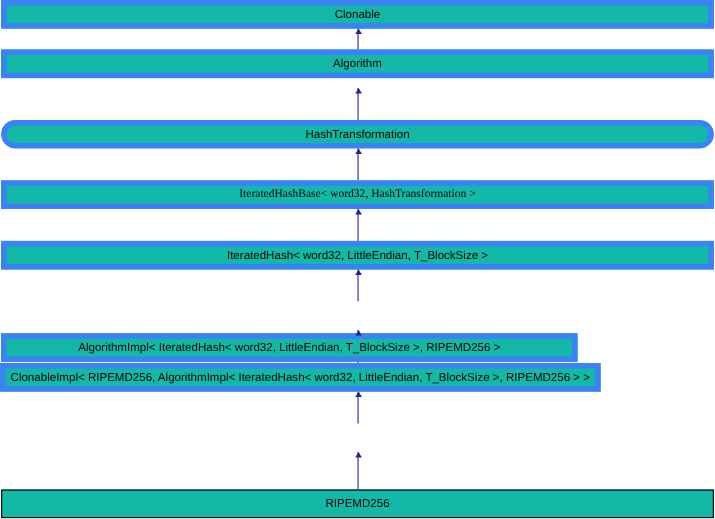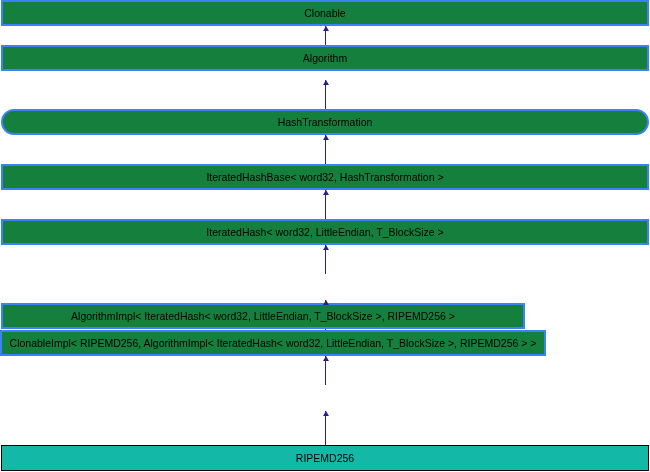--- a/index.html
+++ b/index.html
@@ -19,22 +19,22 @@
     width: 650px;
     height: 472px;
     background: #ffffff;
   }
 
   
   .node {
     position: absolute;
     box-sizing: border-box;
     height: 26px;
-    background: #15803d;
-    border: 2px solid #3b82f6;
+    background: #14b8a6;
+    border: 5px solid #3b82f6;
     display: flex;
     align-items: center;
     justify-content: center;
     z-index: 2;
   }
   .node.current {
     background: #14b8a6;
     border: 1px solid #000000;
   }
   .node-label {
@@ -85,21 +85,21 @@
     <div class="arrowhead" style="left: 322.5px; top: 411px;"></div>
     <div class="node" style="left: 1px; top: 0px; width: 648px;">
       <span class="node-label">Clonable</span>
     </div>
     <div class="node" style="left: 1px; top: 45px; width: 648px;">
       <span class="node-label">Algorithm</span>
     </div>
     <div class="node" style="left: 1px; top: 109px; width: 648px; border-radius: 13px;">
       <span class="node-label">HashTransformation</span>
     </div>
-    <div class="node" style="left: 1px; top: 164px; width: 648px;">
+    <div class="node" style="left: 1px; top: 164px; width: 648px; font-family: Liberation Serif, serif;">
       <span class="node-label">IteratedHashBase&lt; word32, HashTransformation &gt;</span>
     </div>
     <div class="node" style="left: 1px; top: 219px; width: 648px;">
       <span class="node-label">IteratedHash&lt; word32, LittleEndian, T_BlockSize &gt;</span>
     </div>
     <div class="node" style="left: 1px; top: 274px; width: 524px; margin-top: 29px;">
       <span class="node-label">AlgorithmImpl&lt; IteratedHash&lt; word32, LittleEndian, T_BlockSize &gt;, RIPEMD256 &gt;</span>
     </div>
     <div class="node" style="left: 0px; top: 330px; width: 546px;">
       <span class="node-label">ClonableImpl&lt; RIPEMD256, AlgorithmImpl&lt; IteratedHash&lt; word32, LittleEndian, T_BlockSize &gt;, RIPEMD256 &gt; &gt;</span>

